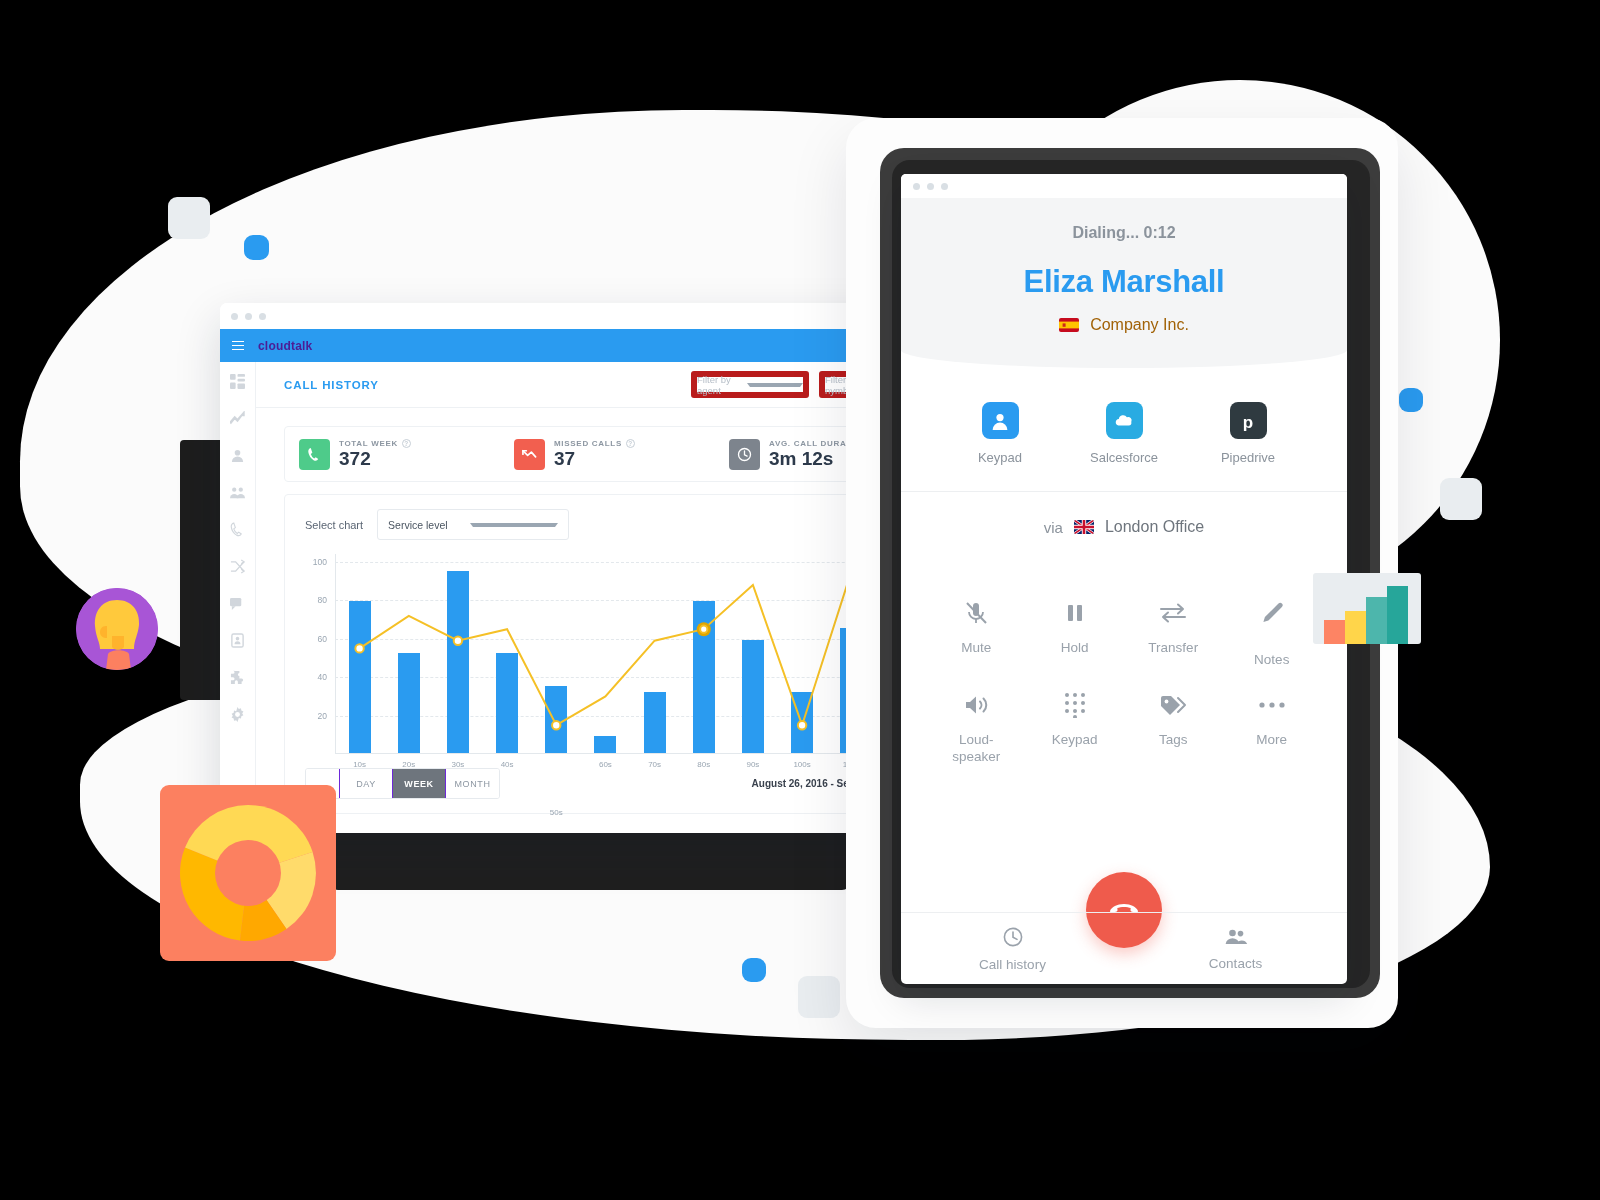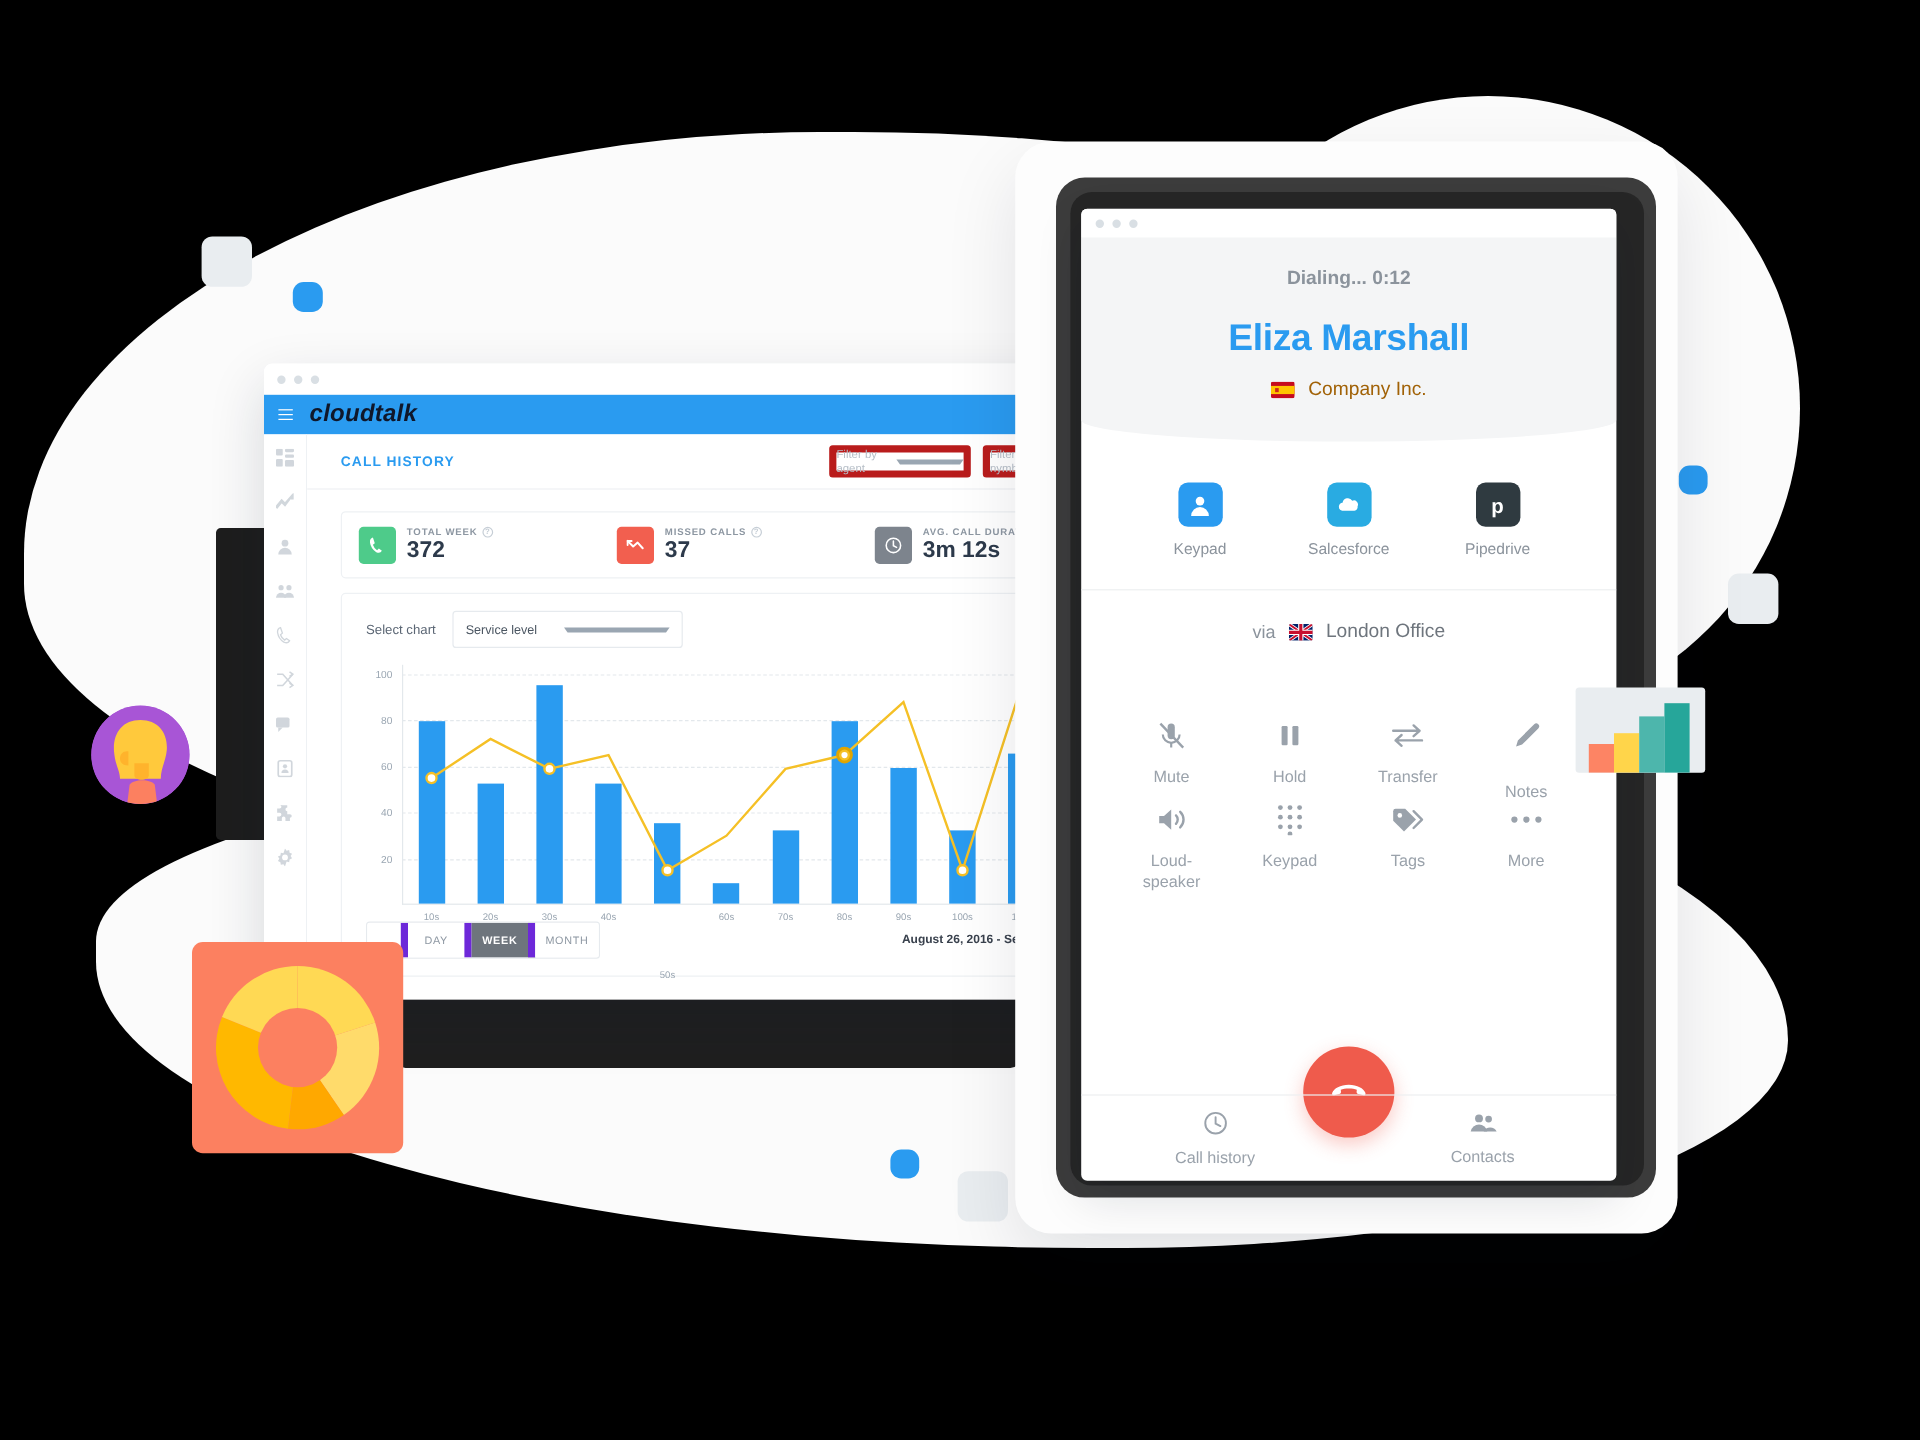--- a/index.html
+++ b/index.html
@@ -56,21 +56,21 @@
     height: 26px; background: #fff; display: flex;
     align-items: center; padding-left: 11px; gap: 7px;
   }
   .dot { width: 7px; height: 7px; border-radius: 50%; background: #d9dfe4; }
   .dash-topbar {
     height: 33px; background: #2a9bf0; display: flex;
     align-items: center; gap: 14px; padding-left: 12px;
   }
   .hamburger { display: flex; flex-direction: column; gap: 2.5px; }
   .hamburger i { display: block; width: 12px; height: 1.6px; background: #fff; }
-  .brand { color: #0f172a; font-size: 20px; font-weight: 600; letter-spacing: .2px; font-style: italic; }
+  .brand { color: #4c1d95; font-size: 12px; font-weight: 600; letter-spacing: .2px; }
 
   .dash-body { display: flex; height: 471px; }
   .railbar {
     width: 36px; background: #fff; border-right: 1px solid #eef1f4;
     display: flex; flex-direction: column; align-items: center;
     padding-top: 12px; gap: 22px; flex: none;
   }
   .rail-ico { width: 15px; height: 15px; opacity: .45; }
   .rail-ico svg { width: 15px; height: 15px; display: block; fill: #9aa6b2; }
 
@@ -155,21 +155,21 @@
   .lineSvg { position: absolute; left: 30px; top: 0; }
 
   .foot-row {
     position: absolute; left: 20px; right: 14px; bottom: 14px;
     display: flex; align-items: center;
   }
   .seg { display: flex; border: 1px solid #e6eaee; border-radius: 3px; overflow: hidden; }
   .seg div {
     width: 53px; height: 29px; display: flex; align-items: center;
     justify-content: center; font-size: 9px; color: #8d97a2;
-    letter-spacing: .6px; border-right: 6px solid #6d28d9; background: #fff;
+    letter-spacing: .6px; border-right: 1px solid #6d28d9; background: #fff;
   }
   .seg div:last-child { border-right: none; }
   .seg div.blank { width: 34px; }
   .seg div.on { background: #6e757d; color: #fff; font-weight: 600; }
   .daterange { margin-left: auto; font-size: 10px; color: #39414d; font-weight: 600; }
 
   
   .laptop-shell {
     position: absolute; left: 846px; top: 118px;
     width: 552px; height: 910px;
@@ -227,21 +227,21 @@
 
   .via-row {
     display: flex; align-items: center; justify-content: center;
     gap: 11px; padding: 26px 0 0;
   }
   .via-txt { font-size: 15px; color: #8b939c; }
   .via-name { font-size: 16px; color: #6e757d; }
 
   .ctrl-grid {
     display: grid; grid-template-columns: repeat(4, 1fr);
-    padding: 62px 26px 0;
+    row-gap: 22px; padding: 62px 26px 0;
   }
   .ctrl { text-align: center; }
   .ctrl-ico { height: 30px; display: flex; align-items: center; justify-content: center; }
   .ctrl-ico svg { fill: #9aa2ab; }
   .ctrl-label {
     margin-top: 12px; font-size: 13.5px; color: #9aa2ab; line-height: 1.22;
   }
 
   .hangup {
     position: absolute; left: 50%; transform: translateX(-50%);

